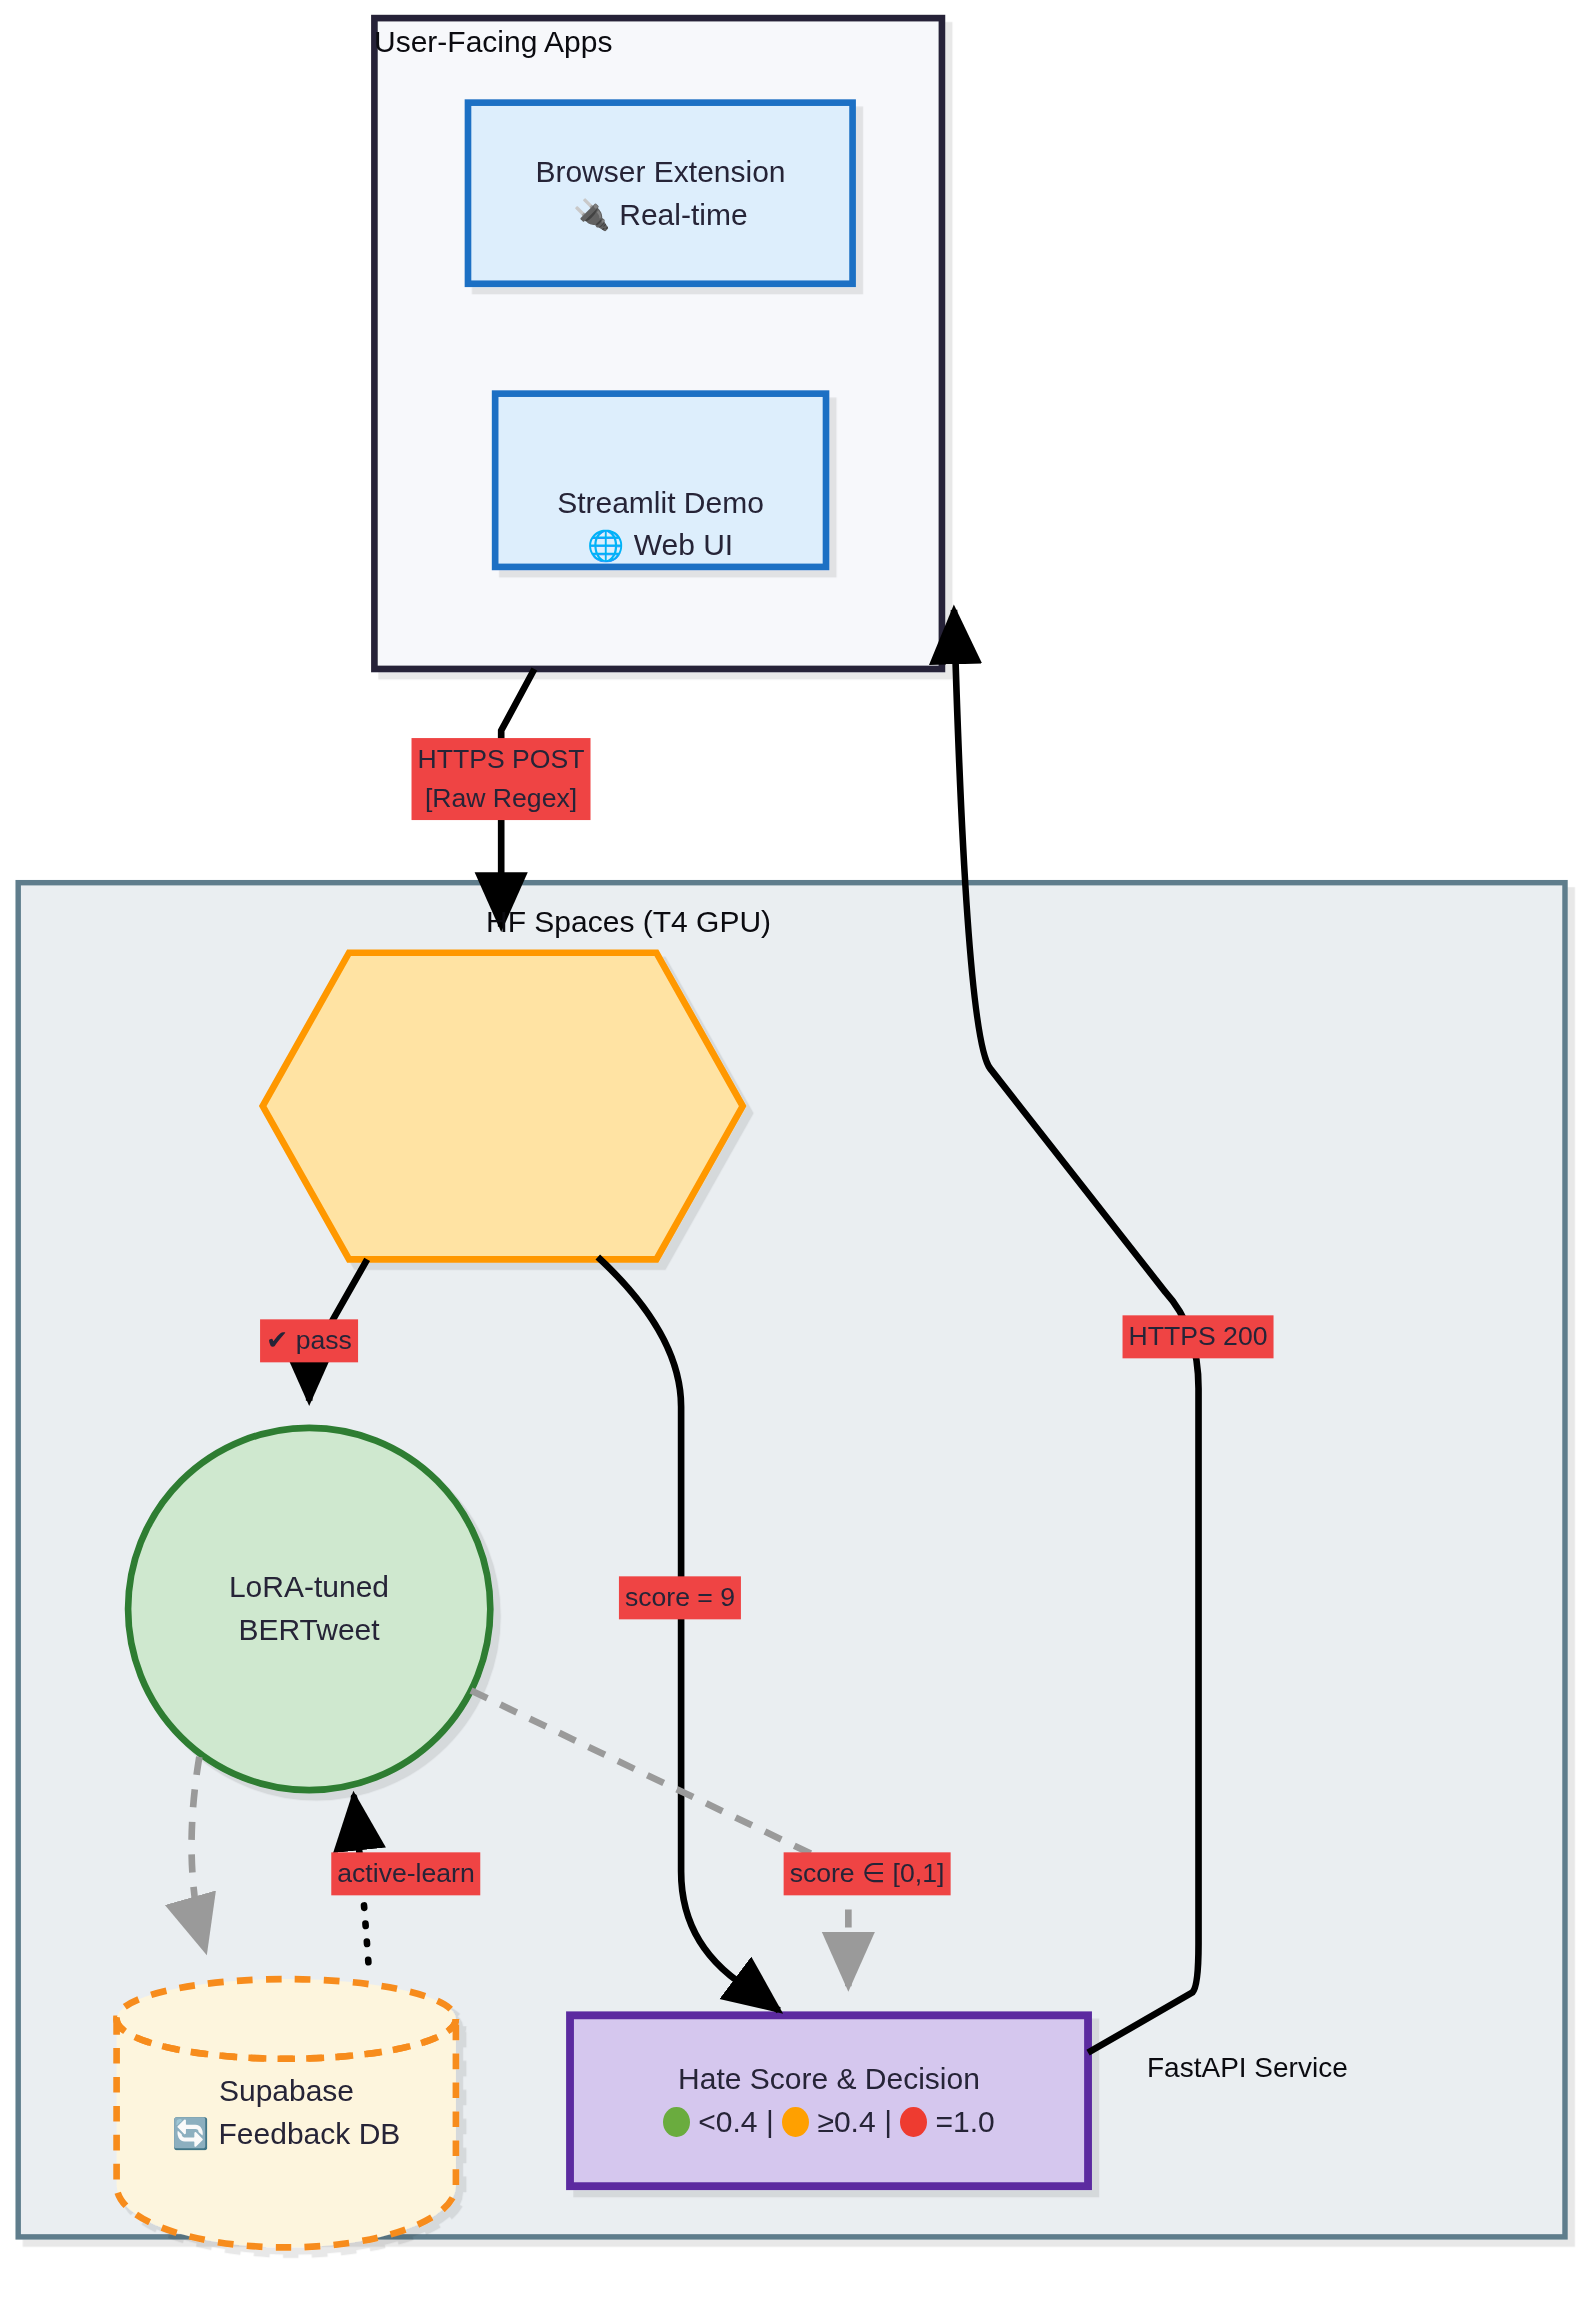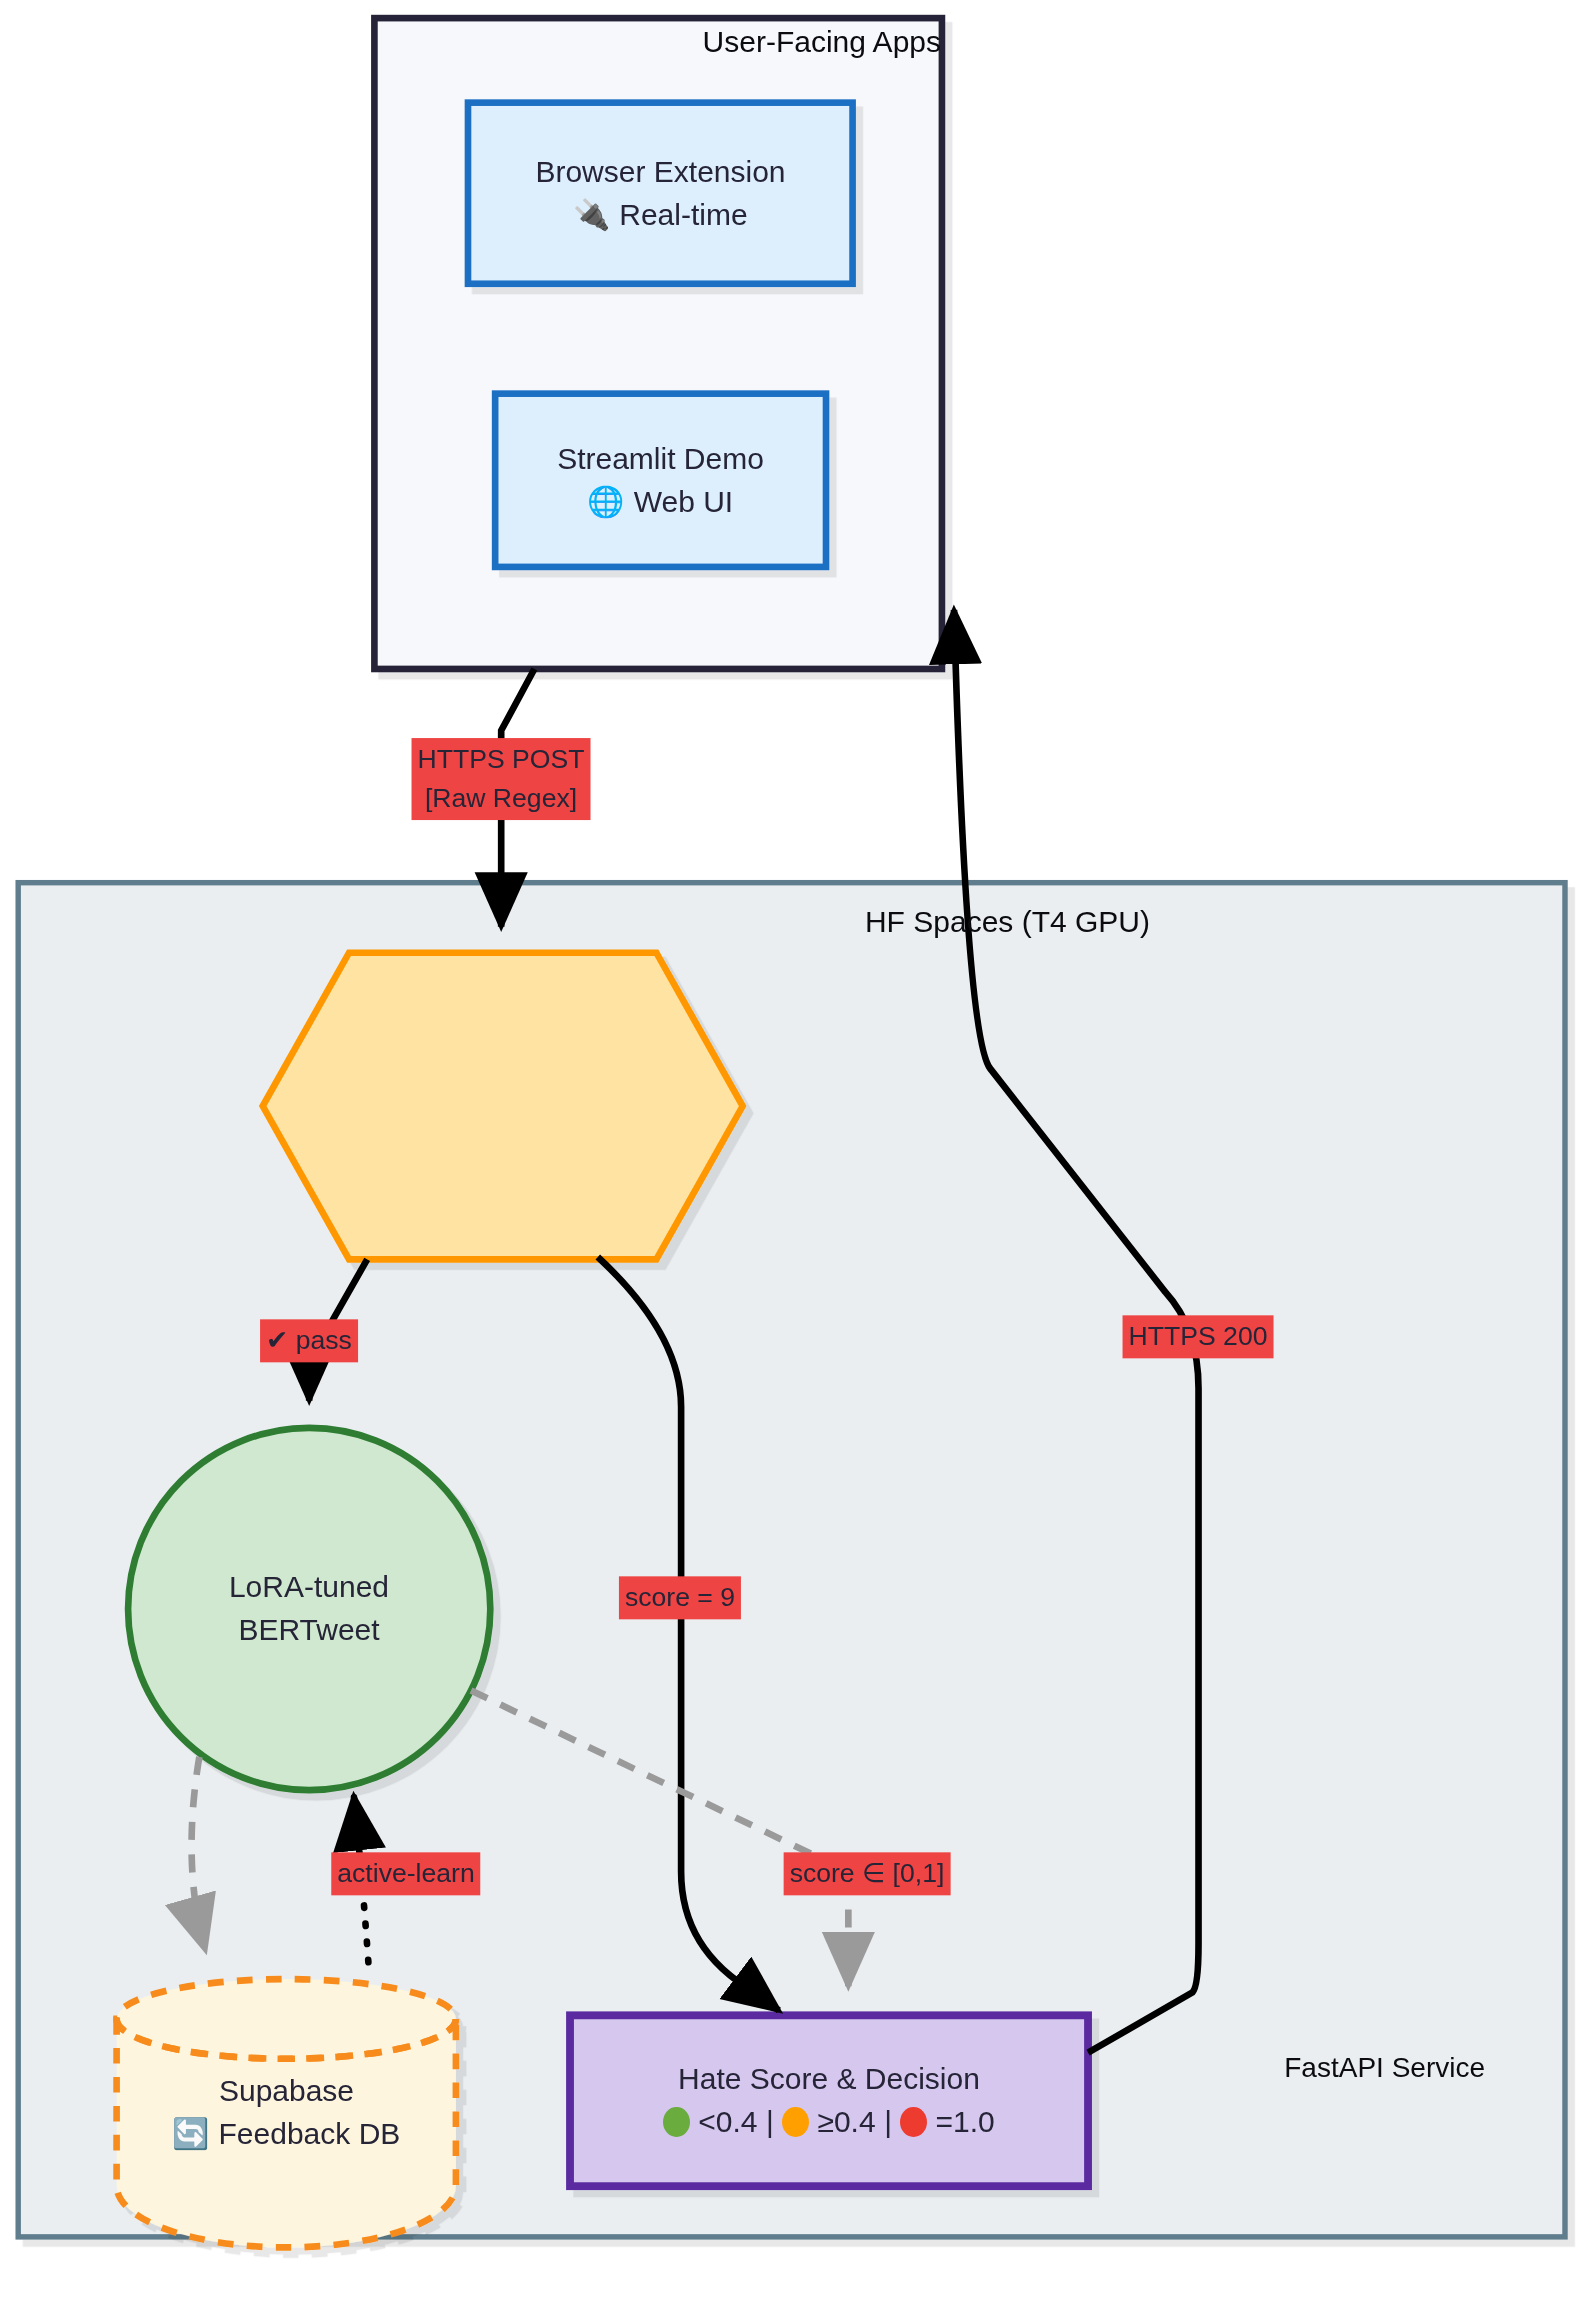--- a/index.html
+++ b/index.html
@@ -4,21 +4,21 @@
 <style>
   html,body{margin:0;padding:0;background:#ffffff;}
   body{width:1585px;height:2319px;position:relative;overflow:hidden;
        font-family:"Liberation Sans","DejaVu Sans",sans-serif;}
   #stage{position:absolute;left:0;top:0;width:1585px;height:2319px;}
   svg.layer{position:absolute;left:0;top:0;width:1585px;height:2319px;overflow:visible;}
   .node-text{position:absolute;display:flex;flex-direction:column;align-items:center;
              justify-content:center;text-align:center;color:#262437;
              font-size:30px;line-height:1.42;pointer-events:none;}
   .node-text .l2{display:flex;align-items:center;gap:8.5px;}
-  .grp-title{position:absolute;text-align:right;color:#0b0b10;font-size:30px;}
+  .grp-title{position:absolute;text-align:left;color:#0b0b10;font-size:30px;}
   .edge-label{position:absolute;background:#ef4444;color:#262437;font-size:26.6px;
               padding:2.4px 6px;text-align:center;line-height:1.45;white-space:nowrap;}
   .edge-label .row{display:block;}
   .el-center{transform:translate(-50%,-50%);}
   .dot{display:inline-block;border-radius:50%;}
   .emoji{display:inline-block;line-height:1;}
 </style>
 </head>
 <body>
 
@@ -108,21 +108,21 @@
   <div class="grp-title" style="left:1147px; top:2052px; width:338px; font-size:28px;">FastAPI Service</div>
 
   <div class="node-text" style="left:468px; top:103px; width:385px; height:181px;">
     <div>Browser Extension</div>
     <div class="l2">
       <span class="emoji">🔌</span>
       <span>Real-time</span>
     </div>
   </div>
 
-  <div class="node-text" style="left:495px; top:394px; width:331px; height:173px;">
+  <div class="node-text" style="left:495px; top:394px; width:331px; height:173px;justify-content:flex-end;">
     <div>Streamlit Demo</div>
     <div class="l2">
       <span class="emoji">🌐</span>
       <span>Web UI</span>
     </div>
   </div>
 
 
   <div class="node-text" style="left:128px; top:1428px; width:362px; height:362px;">
     <div>LoRA-tuned</div>

